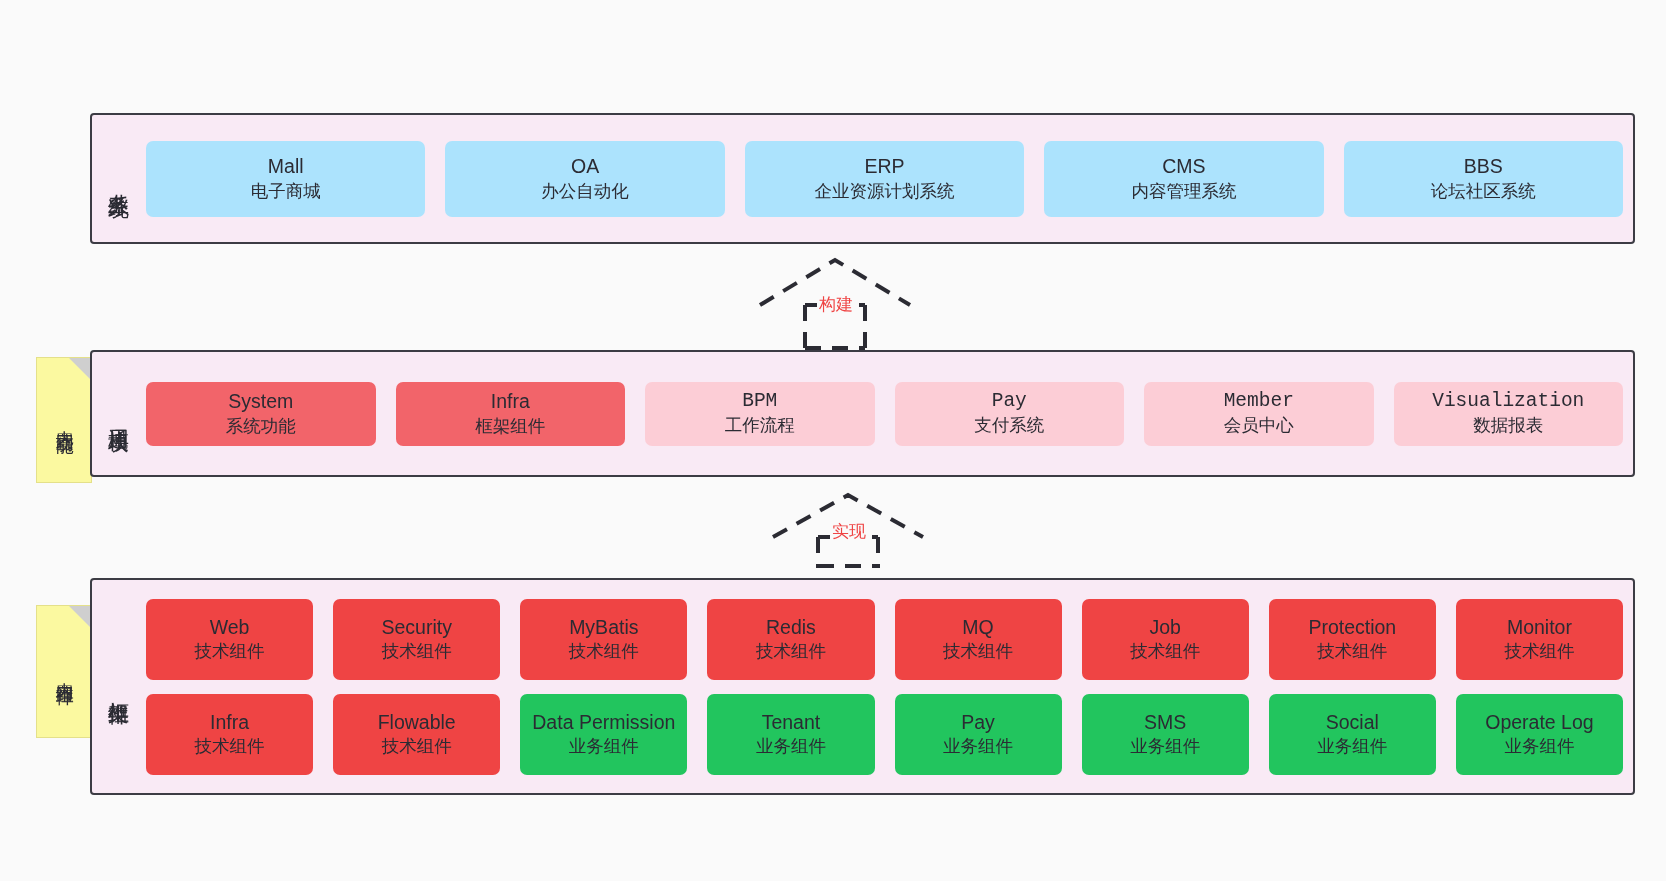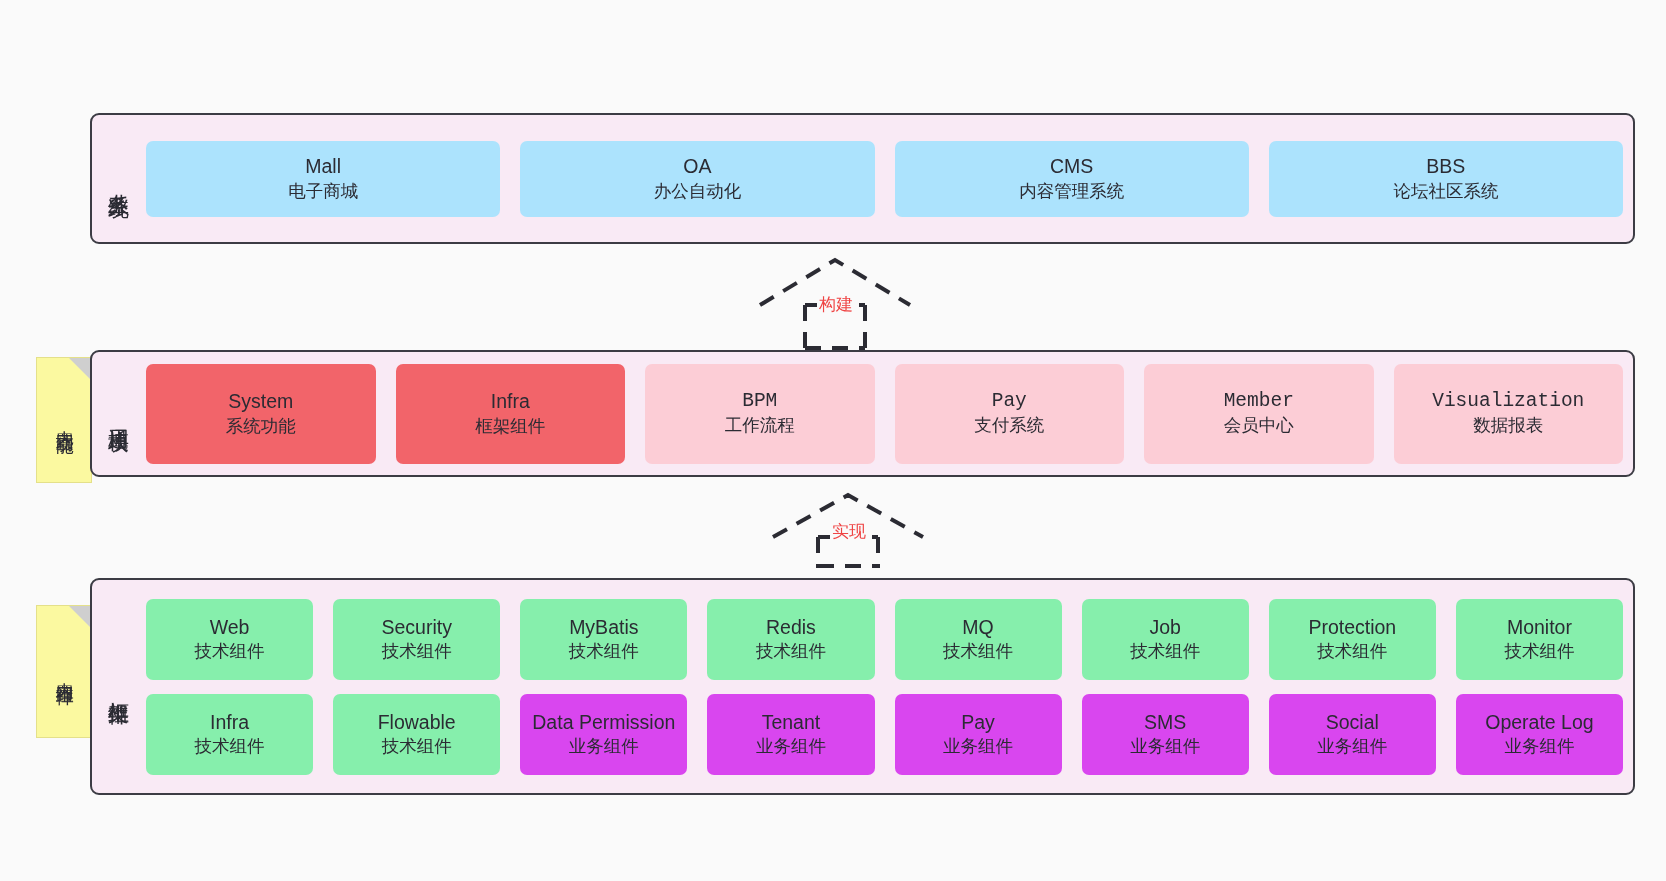--- a/index.html
+++ b/index.html
@@ -15,21 +15,21 @@
     width: 1666px;
     height: 881px;
     background: #fafafa;
   }
 
   
   .layer {
     position: absolute;
     background: #f9eaf5;
     border: 2px solid #3c3c44;
-    border-radius: 9px;
+    border-radius: 4px;
     display: flex;
     align-items: stretch;
     padding: 8px 10px 8px 4px;
   }
   .layer-title {
     flex: 0 0 auto;
     width: 44px;
     display: flex;
     align-items: center;
     justify-content: center;
@@ -68,29 +68,29 @@
     line-height: 1.3;
     padding: 6px 4px;
   }
   .cell .en { font-size: 19.5px; }
   .cell .cn { font-size: 17.5px; }
 
   
   .c-blue       { background: #ace3fd; }
   .c-red        { background: #f2646a; }
   .c-pink       { background: #fccdd6; font-family: Liberation Mono, monospace; }
-  .c-green      { background: #86efac; }
-  .c-lightgreen { background: #d946ef; }
+  .c-green      { background: #ef4444; }
+  .c-lightgreen { background: #22c55e; }
 
   
   #layer-business { left: 90px; top: 113px; width: 1545px; height: 131px; }
   #layer-business .cell { height: 76px; }
 
   #layer-common { left: 90px; top: 350px; width: 1545px; height: 127px; }
-  #layer-common .cell { height: 100px; text-align: center; }
+  #layer-common .cell { height: 64px; text-align: center; }
 
   #layer-framework { left: 90px; top: 578px; width: 1545px; height: 217px; }
   #layer-framework .cell { height: 81px; }
 
   
   .sticky {
     position: absolute;
     width: 56px;
     background: #fbf9a0;
     border: 1px solid #e4e08a;
@@ -143,20 +143,24 @@
       <div class="row">
         <div class="cell c-blue">
           <span class="en">Mall</span>
           <span class="cn">电子商城</span>
         </div>
         <div class="cell c-blue">
           <span class="en">OA</span>
           <span class="cn">办公自动化</span>
         </div>
         <div class="cell c-blue">
+          <span class="en">ERP</span>
+          <span class="cn">企业资源计划系统</span>
+        </div>
+        <div class="cell c-blue">
           <span class="en">CMS</span>
           <span class="cn">内容管理系统</span>
         </div>
         <div class="cell c-blue">
           <span class="en">BBS</span>
           <span class="cn">论坛社区系统</span>
         </div>
       </div>
     </div>
   </div>

